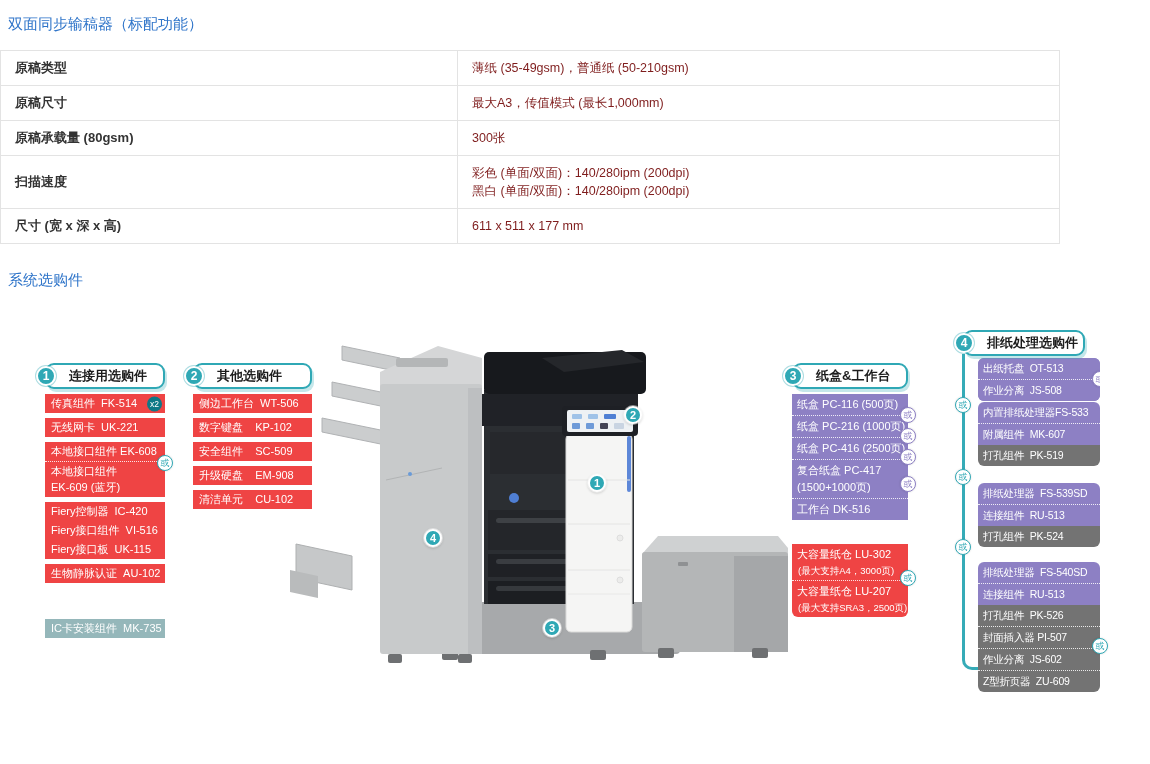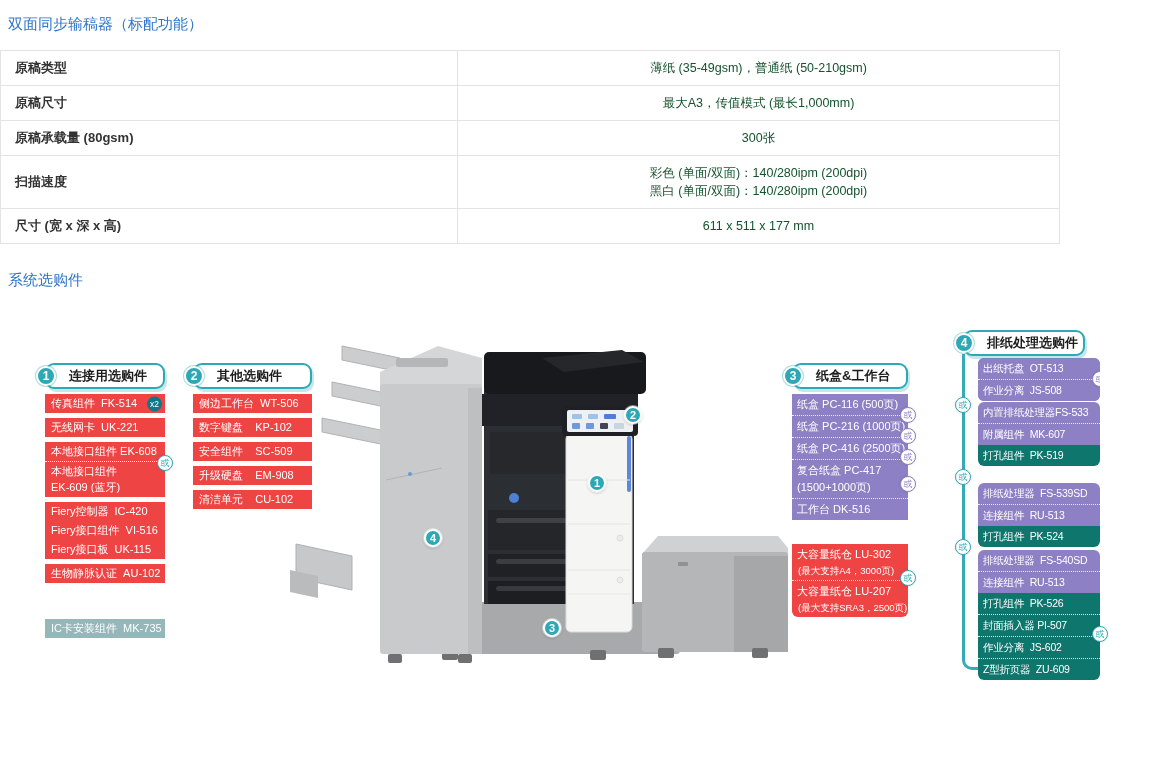--- a/index.html
+++ b/index.html
@@ -5,21 +5,21 @@
   * { box-sizing: border-box; margin: 0; padding: 0; }
   html,body { width:1150px; height:764px; background:#fff; overflow:hidden;
     font-family:"Liberation Sans","DejaVu Sans",sans-serif; position:relative; }
 
   .sec-title { font-size:15px; font-weight:normal; color:#2e74c9; padding:15px 0 0 8px; }
 
   
   table.spec { border-collapse:collapse; width:1060px; margin-top:16px; table-layout:fixed; }
   table.spec td { border:1px solid #e3e3e3; vertical-align:middle; padding:8px 14px; line-height:18px; }
   td.lbl { width:457px; font-size:13px; font-weight:bold; color:#333; }
-  td.val { font-size:12.5px; color:#14532d;text-align:center; }
+  td.val { font-size:12.5px; color:#7f1d1d; }
 
   
   .diagram { position:absolute; left:0; top:310px; width:1150px; height:454px; }
   .col { position:absolute; }
   .grp-head { position:relative; background:#fff; border:2px solid #2fa8b5; border-radius:9px;
     height:26px; display:flex; align-items:center; padding-left:22px; font-weight:bold;
     font-size:13px; color:#1c1c1c; box-shadow:2px 3px 0 rgba(47,168,181,.28); z-index:5; white-space:pre; }
   .grp-num { position:absolute; left:-11px; top:50%; transform:translateY(-50%);
     width:20px; height:20px; border-radius:50%; background:#2fa8b5; color:#fff;
     font-size:12px; font-weight:bold; display:flex; align-items:center; justify-content:center;
@@ -29,21 +29,21 @@
   .ln { font-size:11px; line-height:13px; padding:3px 6px; white-space:pre; background:inherit; }
   .g3 .ln, .g4 .ln { padding:4px 5px; }
   .g4 .ln { font-size:10.5px; letter-spacing:-0.2px; }
   .sep { border-top:1px dotted rgba(255,255,255,.85); }
   .cont { padding-top:0 !important; }
   .sub { font-size:9.5px; line-height:11px; padding:0 6px 4px; white-space:pre; }
   .bg-teal { background:#ef4444; }
   .bg-muted { background:#95b7ba;margin-top:36px; }
   .bg-purple { background:#8d80c4; }
   .lnp { background:#8d80c4; }
-  .lnm { background:#0f766e; }
+  .lnm { background:#737373; }
   .x2 { position:absolute; right:3px; top:50%; transform:translateY(-50%);
     width:15px; height:15px; border-radius:50%; background:#0e7886; color:#fff;
     font-size:8.5px; display:flex; align-items:center; justify-content:center; }
   .orb { position:absolute; width:16px; height:16px; border-radius:50%; background:#fff;
     font-size:9px; display:flex; align-items:center; justify-content:center; z-index:6;
     box-shadow:0 0 2px rgba(0,0,0,.15); }
   .orb.t { color:#2fa8b5; border:1px solid #2fa8b5; }
   .orb.p { color:#8d80c4; border:1px solid #8d80c4; }
   .orb.right { right:-8px; }
   .rail { position:absolute; left:962px; top:44px; width:18px; height:316px;
@@ -274,21 +274,21 @@
     <div class="ln lnp sep">附属组件  MK-607</div>
     <div class="ln lnm">打孔组件  PK-519</div>
   </div>
 
   <div class="opt clip g4box g4" style="top:173px">
     <div class="ln lnp">排纸处理器  FS-539SD</div>
     <div class="ln lnp sep">连接组件  RU-513</div>
     <div class="ln lnm">打孔组件  PK-524</div>
   </div>
 
-  <div class="opt g4box g4" style="top:240px">
+  <div class="opt g4box g4" style="top:252px">
     <div class="opt clip" style="margin-top:0;border-radius:6px">
       <div class="ln lnp">排纸处理器  FS-540SD</div>
       <div class="ln lnp sep">连接组件  RU-513</div>
       <div class="ln lnm">打孔组件  PK-526</div>
       <div class="ln lnm sep">封面插入器 PI-507</div>
       <div class="ln lnm sep">作业分离  JS-602</div>
       <div class="ln lnm sep">Z型折页器  ZU-609</div>
     </div>
     <span class="orb t right" style="top:76px">或</span>
   </div>

